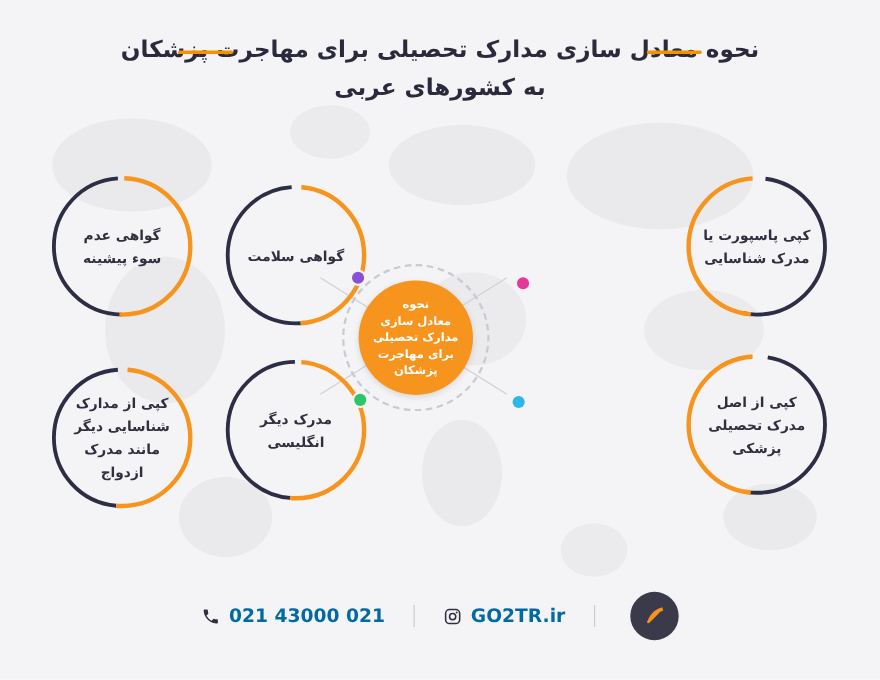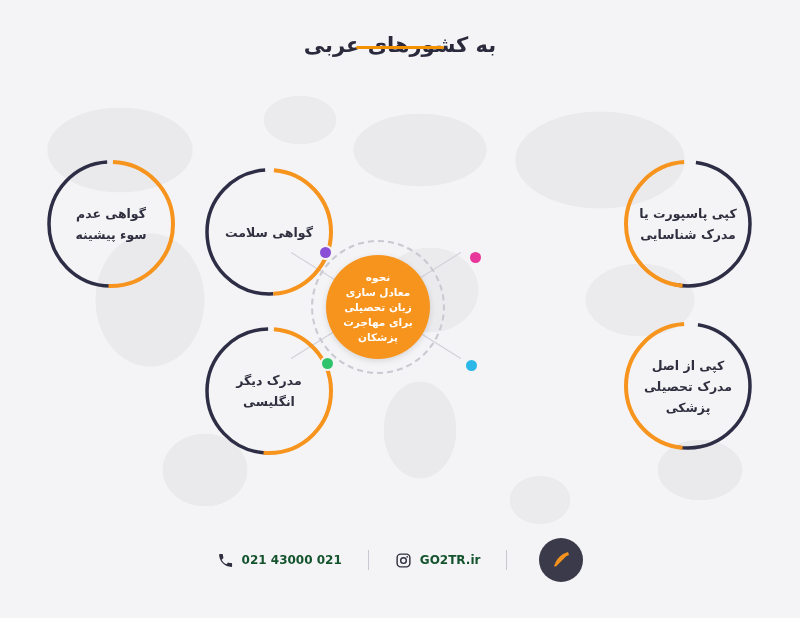--- a/index.html
+++ b/index.html
@@ -118,52 +118,53 @@
   }
   .brand-logo{
     width:44px;height:44px;border-radius:50%;
     background:#3a3a4a;
     display:flex;align-items:center;justify-content:center;
     color:#f7941e;font-size:22px;font-weight:bold;
     margin-left:6px;
   }
   .f-item{
     display:flex;align-items:center;gap:8px;
-    color:#14532d;font-size:12px;font-weight:bold;
+    color:#0369a1;font-size:17px;font-weight:bold;
     direction:ltr;
   }
   .f-item .ic{
     color:#2f2f3f;display:inline-flex;align-items:center;
   }
   .f-sep{width:1px;height:20px;background:#c9c9d2;}
 </style>
 </head>
 <body>
 
 <div class="canvas">
   <div class="map-bg"></div>
 
   <div class="title-wrap">
     <div class="title">
       <span class="title-rule left"></span>
       <span class="title-rule right"></span>
+      <span>نحوه معادل سازی مدارک تحصیلی برای مهاجرت پزشکان</span>
       <span class="line2">به کشورهای عربی</span>
     </div>
   </div>
 
   <div class="connector" style="left:376px;top:305px;width:100px;transform:rotate(-32deg);"></div>
   <div class="connector" style="left:376px;top:305px;width:100px;transform:rotate(32deg);"></div>
   <div class="connector" style="left:376px;top:305px;width:100px;transform:rotate(148deg);"></div>
   <div class="connector" style="left:376px;top:305px;width:100px;transform:rotate(212deg);"></div>
 
   <div class="hub">
     <div class="hub-inner">
       <span>نحوه</span>
       <span>معادل سازی</span>
-      <span>زبان تحصیلی</span>
+      <span>مدارک تحصیلی</span>
       <span>برای مهاجرت</span>
       <span>پزشکان</span>
     </div>
   </div>
 
   <div class="node" style="left:622px;top:158px;">
     <div class="ring">
       <svg width="132" height="132" viewBox="0 0 132 132">
         <circle cx="66" cy="66" r="62" fill="none" stroke="#2d2d46" stroke-width="3.5" stroke-dasharray="200 190" stroke-dashoffset="-8" transform="rotate(-90 66 66)"></circle>
         <circle cx="66" cy="66" r="62" fill="none" stroke="#f7941e" stroke-width="4" stroke-dasharray="185 205" stroke-dashoffset="-200" transform="rotate(-90 66 66)"></circle>
@@ -207,20 +208,29 @@
   <div class="node" style="left:203px;top:325px;">
     <div class="ring">
       <svg width="132" height="132" viewBox="0 0 132 132">
         <circle cx="66" cy="66" r="62" fill="none" stroke="#2d2d46" stroke-width="3.5" stroke-dasharray="190 200" stroke-dashoffset="-198" transform="rotate(-90 66 66)"></circle>
         <circle cx="66" cy="66" r="62" fill="none" stroke="#f7941e" stroke-width="4" stroke-dasharray="195 195" stroke-dashoffset="-5" transform="rotate(-90 66 66)"></circle>
       </svg>
     </div>
     <div class="label">مدرک دیگر انگلیسی</div>
   </div>
 
+  <div class="node" style="left:45px;top:332px;">
+    <div class="ring">
+      <svg width="132" height="132" viewBox="0 0 132 132">
+        <circle cx="66" cy="66" r="62" fill="none" stroke="#2d2d46" stroke-width="3.5" stroke-dasharray="185 205" stroke-dashoffset="-200" transform="rotate(-90 66 66)"></circle>
+        <circle cx="66" cy="66" r="62" fill="none" stroke="#f7941e" stroke-width="4" stroke-dasharray="195 195" stroke-dashoffset="-5" transform="rotate(-90 66 66)"></circle>
+      </svg>
+    </div>
+    <div class="label">کپی از مدارک شناسایی دیگر مانند مدرک ازدواج</div>
+  </div>
 
   <div class="dot" style="left:470px;top:252px;background:#e8379a;"></div>
   <div class="dot" style="left:320px;top:247px;background:#8a4fd6;"></div>
   <div class="dot" style="left:466px;top:360px;background:#2bb7e8;"></div>
   <div class="dot" style="left:322px;top:358px;background:#2fc36b;"></div>
 
   <div class="footer">
     <div class="brand-logo">
       <svg width="26" height="26" viewBox="0 0 26 26" aria-hidden="true">
         <path d="M20 5 C13 7, 8 12, 6 20 C10 14, 15 10, 21 8 Z" fill="#f7941e"></path>

